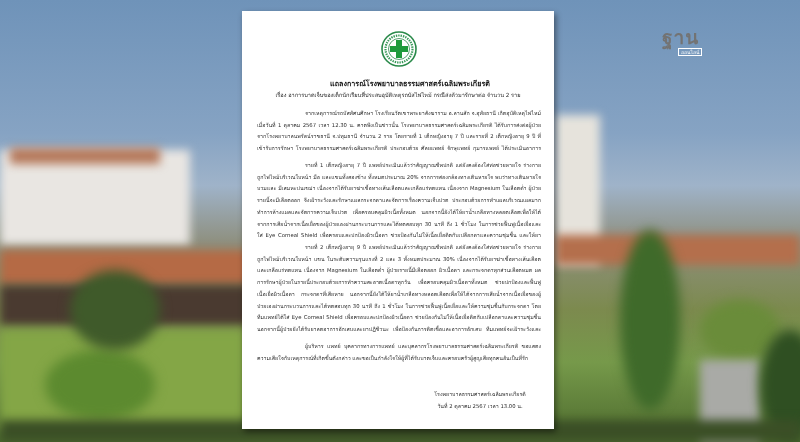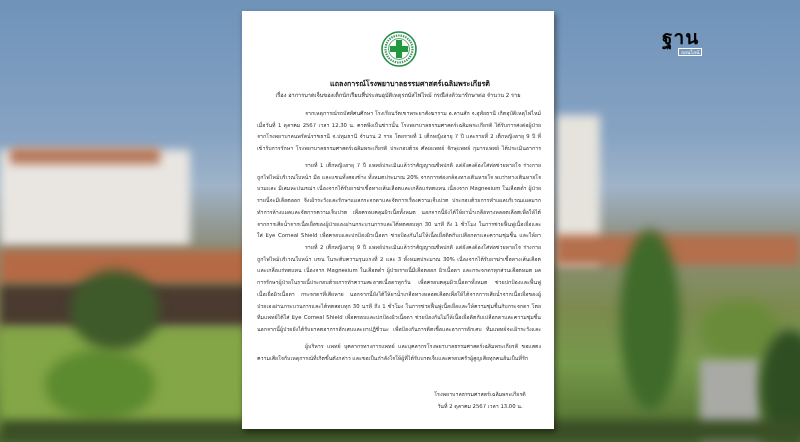--- a/index.html
+++ b/index.html
@@ -9,21 +9,21 @@
   .blob { position:absolute; border-radius:50%; filter: blur(6px); }
   .rect { position:absolute; filter: blur(5px); }
   .doc { position:absolute; left:242px; top:11px; width:312px; height:418px; background:#ffffff;
          box-shadow: 2px 3px 6px rgba(0,0,0,0.45); }
   .logo { position:absolute; left:381px; top:31px; width:36px; height:36px; }
   .title { position:absolute; left:242px; width:336px; top:78px; text-align:center; font-size:7.2px; font-weight:bold; color:#111; }
   .subtitle { position:absolute; left:242px; width:312px; top:91px; text-align:center; font-size:5.6px; color:#222; }
   .para { position:absolute; left:257px; width:284px; font-size:5.3px; line-height:11.7px; color:#2a2a2a; text-align:justify; text-indent:48px; }
   .sign { position:absolute; left:408px; width:144px; font-size:5.3px; line-height:12px; color:#2a2a2a; text-align:center; }
   .brand { position:absolute; left:662px; top:27px; width:60px; height:28px; }
-  .brand-main { position:absolute; left:0; top:0; font-size:19px; font-weight:bold; color:#000000; letter-spacing:1px; font-family:"DejaVu Sans", sans-serif; line-height:20px; }
+  .brand-main { position:absolute; left:0; top:0; font-size:19px; font-weight:bold; color:#737373; letter-spacing:1px; font-family:"DejaVu Sans", sans-serif; line-height:20px; }
   .brand-sub { position:absolute; left:16px; top:21px; font-size:5px; color:#ffffff; border:1px solid #fff; padding:0 2px; line-height:6px; }
 </style>
 </head>
 <body>
 
 <div class="bg">
   <div class="rect" style="left:0;top:150px;width:190px;height:95px;background:#e9e6e2;"></div>
   <div class="rect" style="left:10px;top:148px;width:150px;height:16px;background:#b5785a;"></div>
   <div class="rect" style="left:0;top:250px;width:250px;height:35px;background:#b56a45;"></div>
   <div class="rect" style="left:0;top:285px;width:250px;height:40px;background:#4a3a30;"></div>

